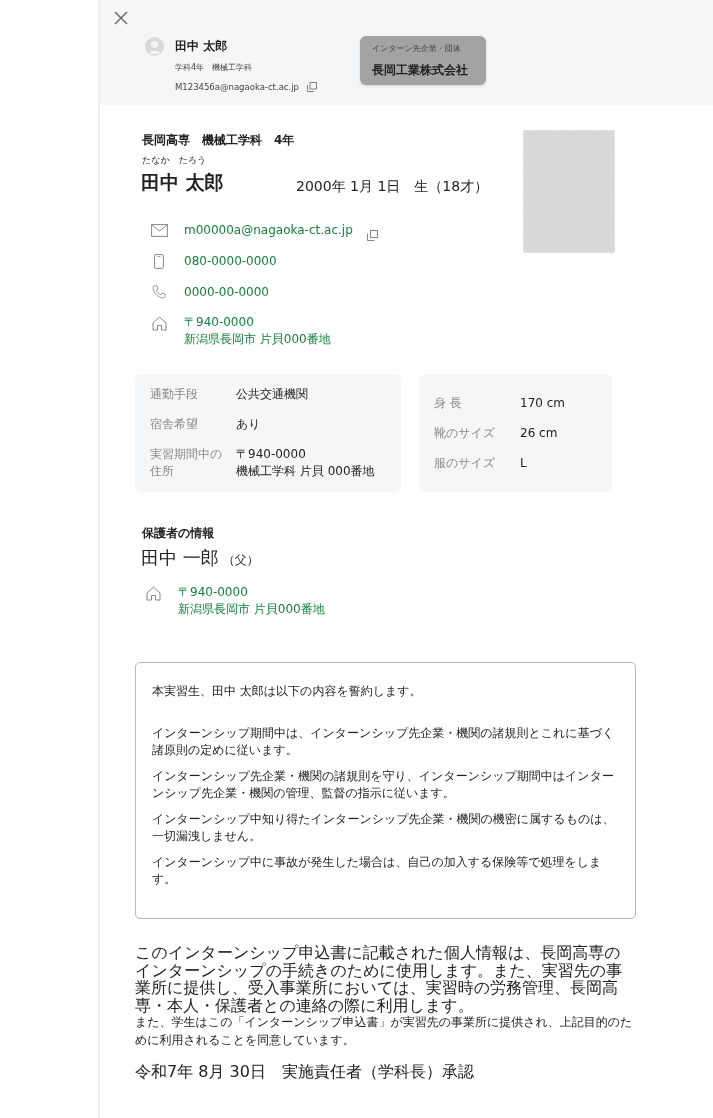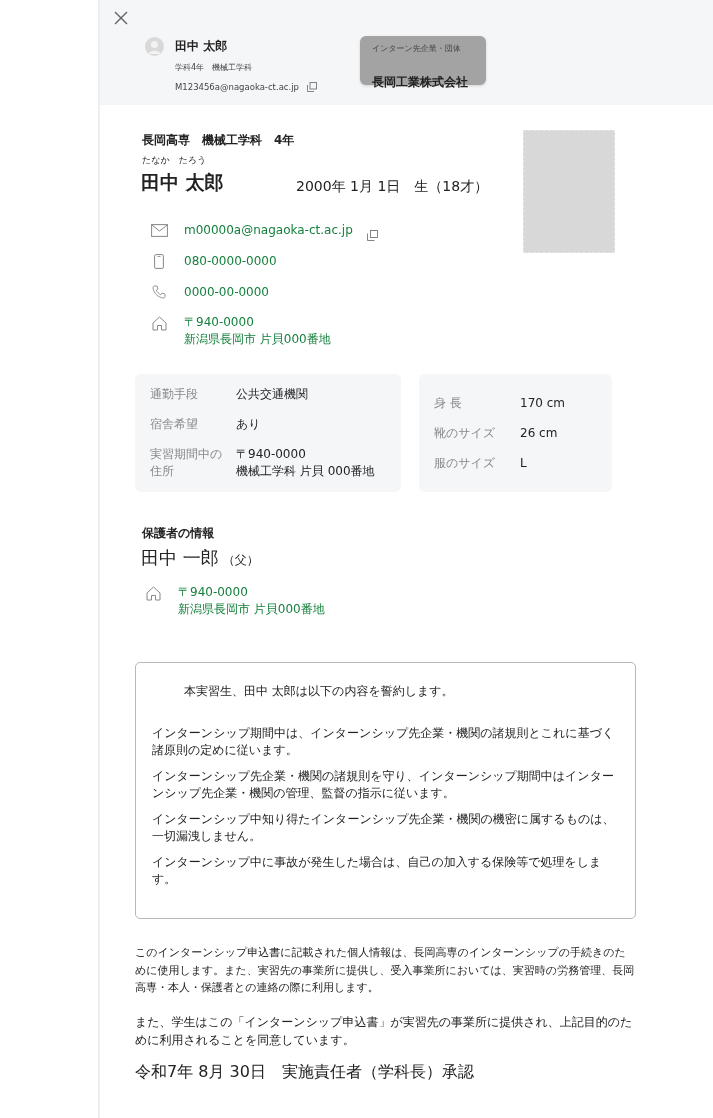--- a/index.html
+++ b/index.html
@@ -41,21 +41,21 @@
     display: flex; align-items: center; gap: 8px;
   }
   .copy-icon { display: inline-block; width: 10px; height: 10px; position: relative; cursor: pointer; }
   .company-card {
     position: absolute; left: 260px; top: 36px; width: 126px; height: 49px;
     background: #a3a3a3; border-radius: 6px;
     box-shadow: 0 1px 3px rgba(0,0,0,0.15);
     padding: 7px 0 0 12px;
   }
   .company-label { font-size: 8px; color: #444; }
-  .company-name { font-size: 12px; font-weight: bold; color: #222; margin-top: 20px; }
+  .company-name { font-size: 12px; font-weight: bold; color: #222; margin-top: 8px; }
 
   .school { position: absolute; left: 42px; top: 132px; font-size: 12px; font-weight: bold; color: #222; white-space: pre; }
   .furigana { position: absolute; left: 42px; top: 154px; font-size: 9px; color: #222; white-space: pre; }
   .student-name { position: absolute; left: 41px; top: 170px; font-size: 19px; font-weight: bold; color: #222; }
   .birthdate { position: absolute; left: 196px; top: 178px; font-size: 14px; color: #222; white-space: pre; }
   .photo {
     position: absolute; left: 423px; top: 130px; width: 92px; height: 123px;
     background: #d8d8d8; border: 1px dashed #e6e6e6;
   }
 
@@ -73,26 +73,26 @@
 
   .guardian-title { position: absolute; left: 42px; top: 525px; font-size: 12px; font-weight: bold; color: #222; }
   .guardian-name { position: absolute; left: 41px; top: 546px; font-size: 18px; color: #222; }
   .guardian-rel { font-size: 12px; color: #222; margin-left: 4px; }
 
   .pledge {
     position: absolute; left: 35px; top: 662px; width: 501px; height: 257px;
     border: 1px solid #b8b8b8; border-radius: 5px; padding: 20px 16px 0 16px;
   }
   .pledge p { font-size: 12px; color: #222; line-height: 17px; }
-  .pledge .intro { margin-bottom: 25px; margin-left: 32px; }
+  .pledge .intro { margin-bottom: 25px; }
   .pledge .item { margin-bottom: 9px; }
 
   .privacy {
     position: absolute; left: 35px; top: 944px; width: 500px;
-    font-size: 11px; color: #222; line-height: 17.5px;
+    font-size: 16px; color: #222; line-height: 17.5px;
   }
   .consent {
     position: absolute; left: 35px; top: 1014px; width: 500px;
     font-size: 12px; color: #222; line-height: 17.5px;
   }
   .approval {
     position: absolute; left: 35px; top: 1062px; font-size: 16px; color: #222; white-space: pre;
   }
 </style>
 </head>

